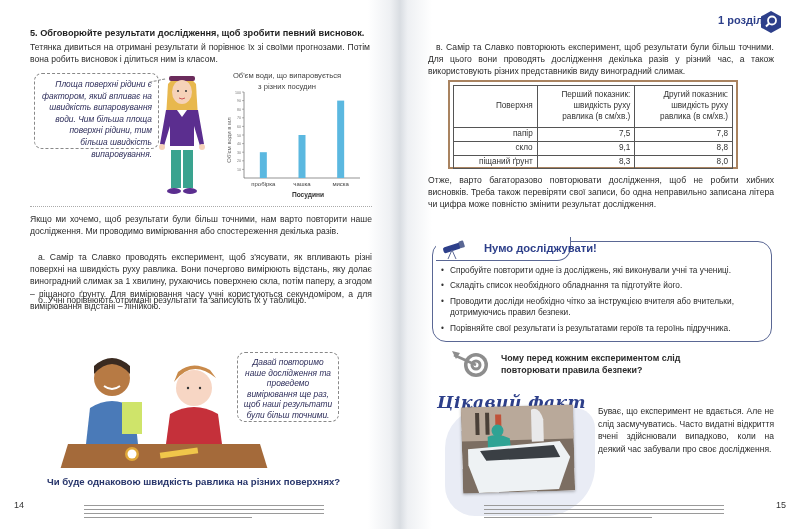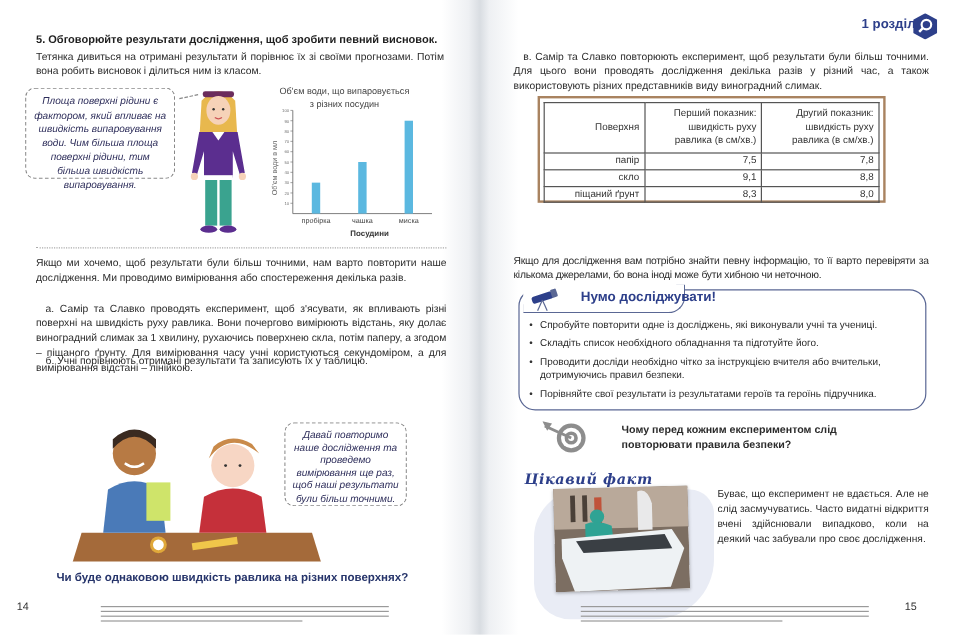--- a/index.html
+++ b/index.html
@@ -12,23 +12,23 @@
 
   .page { position: absolute; top: 0; height: 529px; }
   .page-left { left: 0; width: 400px; }
   .page-right { left: 400px; width: 400px; }
 
   .p { font-size: 8.6px; line-height: 12.2px; color: #2b2b2b; text-align: justify; }
 
   
   .h5 { position: absolute; left: 30px; top: 28px; font-size: 9.2px; font-weight: bold; color: #1f1f1f; text-align: right; }
   .intro { position: absolute; left: 30px; top: 41px; width: 340px; }
-  .bubble1 { position: absolute; left: 21px; top: 73px; width: 125px; height: 76px;
+  .bubble1 { position: absolute; left: 34px; top: 73px; width: 125px; height: 76px;
     border: 1px dashed #888; border-radius: 8px; padding: 5px 6px;
-    font-style: italic; font-size: 8.4px; line-height: 11.6px; color: #2d2d5a; text-align: center; }
+    font-style: italic; font-size: 8.4px; line-height: 11.6px; color: #2d2d5a; text-align: right; }
   .bubble1-tail { position: absolute; left: 150px; top: 80px; width: 16px; height: 8px;
     border-top: 1px dashed #888; transform: rotate(-12deg); }
 
   .girl { position: absolute; left: 152px; top: 70px; width: 60px; height: 128px; }
 
   .chart-title { position: absolute; left: 232px; top: 70px; width: 110px; text-align: center;
     font-size: 7.6px; line-height: 11px; color: #444; }
   .chart-svg { position: absolute; left: 222px; top: 88px; width: 142px; height: 112px; }
 
   .divider { position: absolute; left: 30px; top: 206px; width: 342px; border-top: 1px dotted #aaa; }
@@ -67,27 +67,27 @@
     border: 1.5px solid #5a6794; border-radius: 14px; padding: 23px 10px 0 8px; }
   .explore-head { position: absolute; left: 436px; top: 237px; width: 135px; height: 24px;
     border: 1.5px solid #5a6794; border-top: none; border-left: none; border-radius: 0 0 14px 0; background: #fff; }
   .explore-title { position: absolute; left: 468px; top: 242px; font-size: 11.2px; font-weight: bold; color: #2d3f8a; margin-left: 16px; }
   .telescope { position: absolute; left: 440px; top: 240px; width: 26px; height: 20px; }
   .explore ul { list-style: none; }
   .explore li { font-size: 8.3px; line-height: 11.4px; color: #2b2b2b; padding-left: 9px; position: relative; margin-bottom: 4px; }
   .explore li::before { content: "•"; position: absolute; left: 0; top: 0; color: #333; }
 
   .target { position: absolute; left: 452px; top: 349px; width: 38px; height: 30px; }
-  .question-right { position: absolute; left: 501px; top: 352px; width: 230px; font-size: 8.9px; font-weight: bold; line-height: 12px; color: #2b2b2b; margin-left: 17px; }
-
-  .fact-title { position: absolute; left: 437px; top: 392px; font-family: "DejaVu Serif", serif; font-style: italic; font-weight: bold; font-size: 12px; color: #2d3f8a; letter-spacing: 0.5px; }
+  .question-right { position: absolute; left: 501px; top: 352px; width: 230px; font-size: 8.9px; font-weight: bold; line-height: 12px; color: #2b2b2b; }
+
+  .fact-title { position: absolute; left: 437px; top: 392px; font-family: "DejaVu Serif", serif; font-style: italic; font-weight: bold; font-size: 17px; color: #2d3f8a; letter-spacing: 0.5px; }
   .fact-blob { position: absolute; left: 445px; top: 408px; width: 150px; height: 108px; background: #e9ecf5; border-radius: 40px 20px 50px 30px; }
   .fact-photo { position: absolute; left: 462px; top: 406px; width: 112px; height: 86px; transform: rotate(-1.5deg); box-shadow: 0 1px 3px rgba(0,0,0,0.3); overflow: hidden; }
   .fact-text { position: absolute; left: 598px; top: 405px; width: 176px; font-size: 8.5px; line-height: 12.6px; color: #2b2b2b; text-align: justify; }
-  .pagenum-right { position: absolute; left: 754px; top: 500px; font-size: 9px; color: #333; }
+  .pagenum-right { position: absolute; left: 776px; top: 500px; font-size: 9px; color: #333; }
 </style>
 </head>
 <body>
 
 <div class="spread">
   <div class="gutter"></div>
 
   <div class="page page-left">
     <div class="h5">5. Обговорюйте результати дослідження, щоб зробити певний висновок.</div>
     <div class="p intro">Тетянка дивиться на отримані результати й порівнює їх зі своїми прогнозами. Потім вона робить висновок і ділиться ним із класом.</div>
@@ -215,21 +215,21 @@
       </tr>
       <tr>
         <td>піщаний ґрунт</td>
         <td>8,3</td>
         <td>8,0</td>
       </tr>
     </tbody>
       </table>
   </div>
 
-  <div class="p para-e">Якщо для дослідження вам потрібно знайти певну інформацію, то її варто перевіряти за кількома джерелами, бо вона іноді може бути хибною чи неточною.</div>
+  <div class="p para-d">Отже, варто багаторазово повторювати дослідження, щоб не робити хибних висновків. Треба також перевіряти свої записи, бо одна неправильно записана літера чи цифра може повністю змінити результат дослідження.</div>
 
   <div class="explore">
     <ul>
       <li>Спробуйте повторити одне із досліджень, які виконували учні та учениці.</li>
       <li>Складіть список необхідного обладнання та підготуйте його.</li>
       <li>Проводити досліди необхідно чітко за інструкцією вчителя або вчительки, дотримуючись правил безпеки.</li>
       <li>Порівняйте свої результати із результатами героїв та героїнь підручника.</li>
     </ul>
   </div>
   <div class="explore-head"></div>

